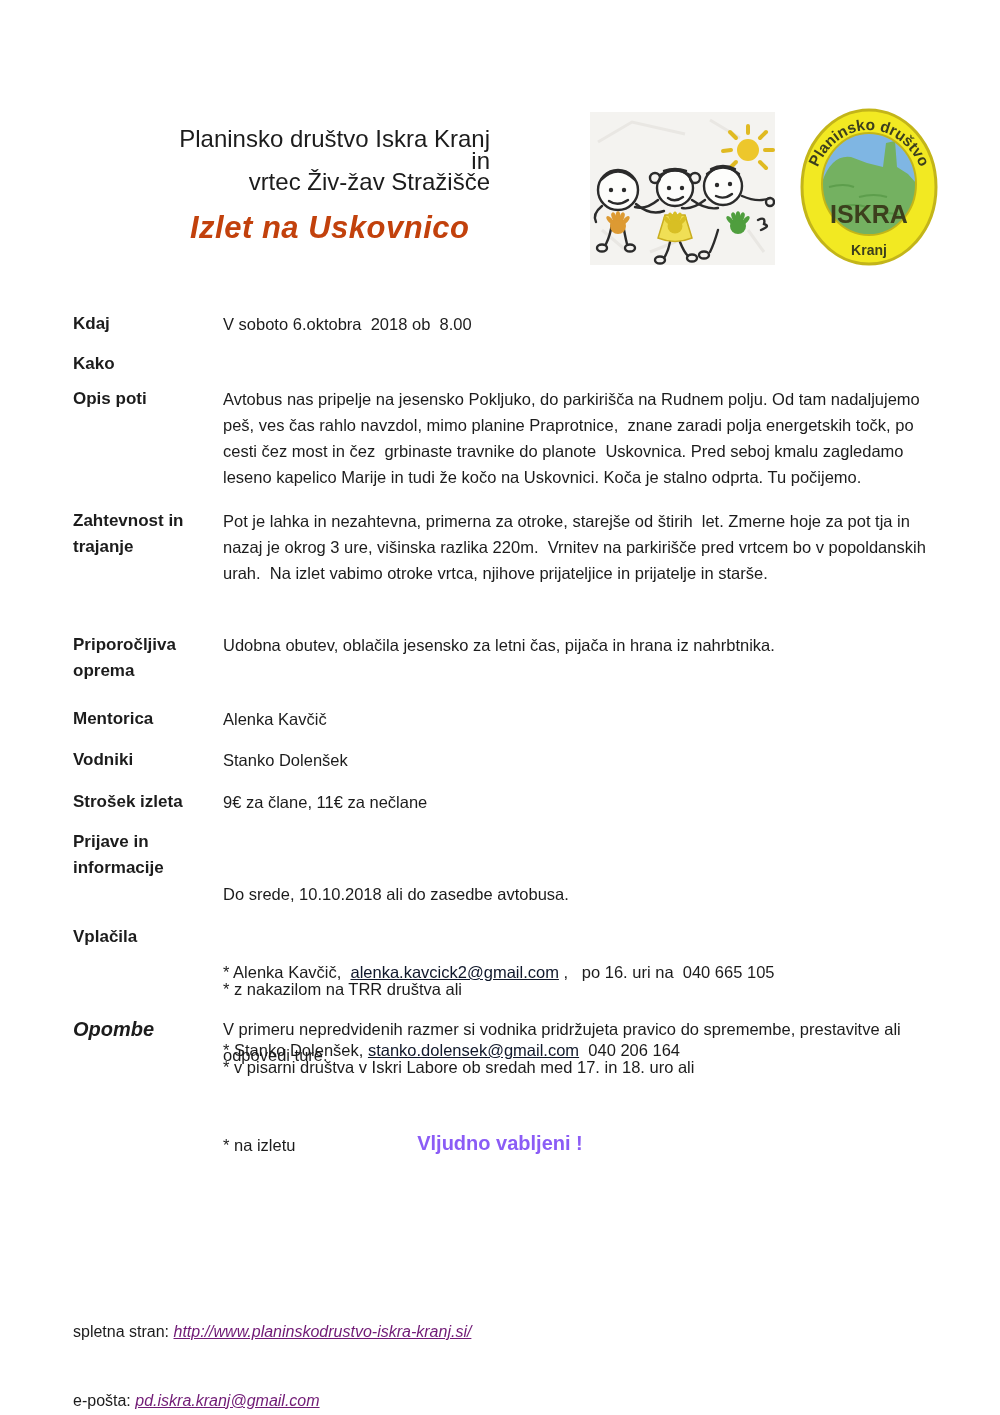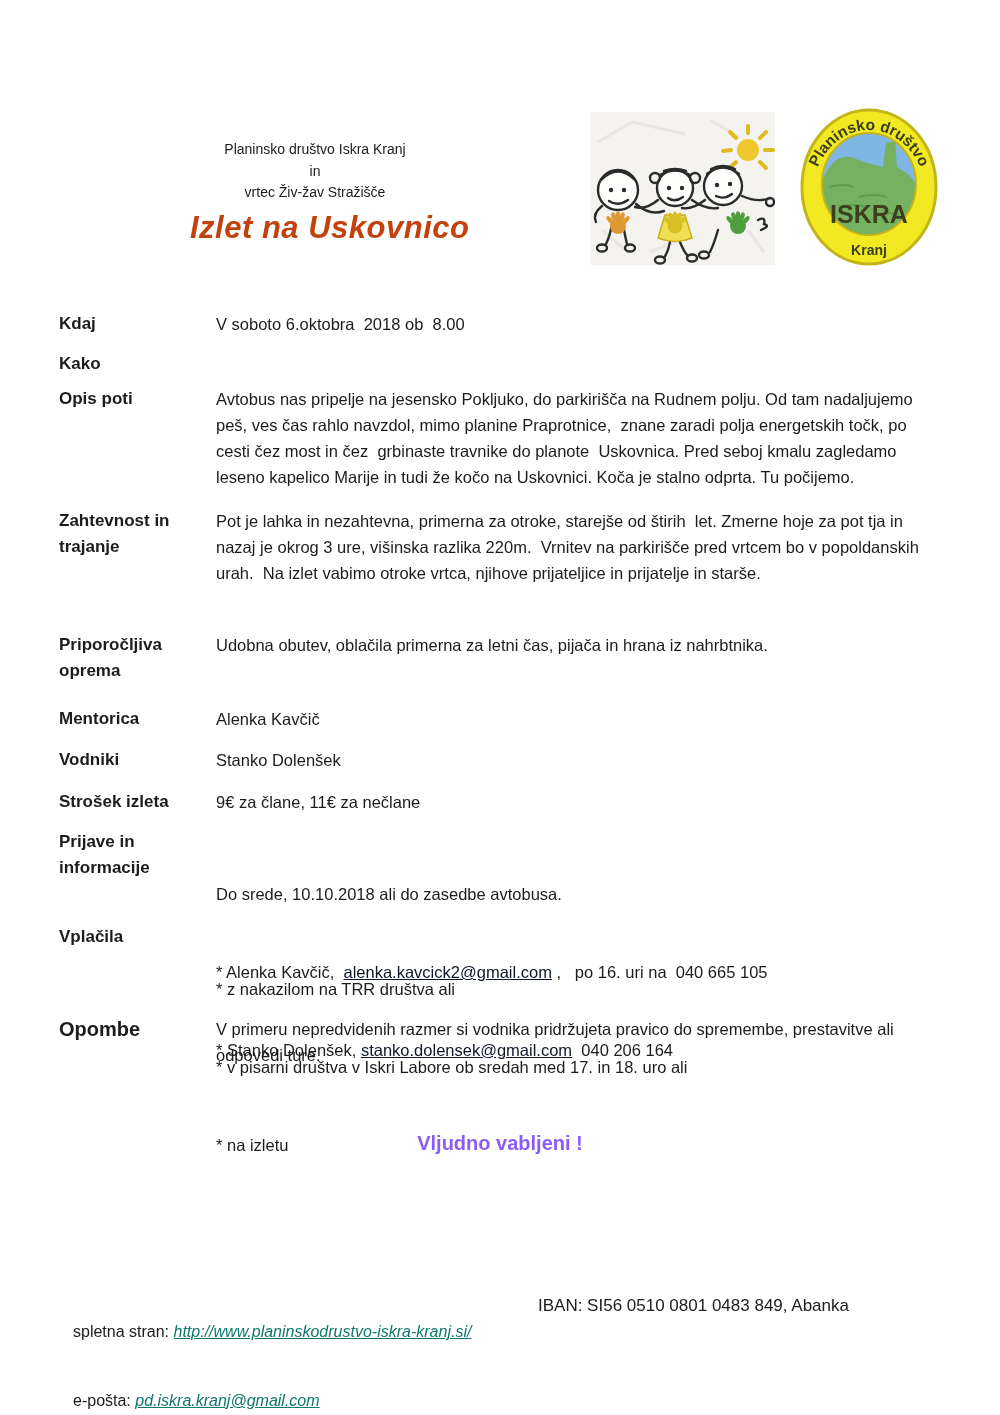--- a/index.html
+++ b/index.html
@@ -1,35 +1,35 @@
 <!DOCTYPE html>
 <html><head>
 <meta charset="utf-8">
 <style>
   html,body{margin:0;padding:0;background:#ffffff;}
   .page{position:relative;width:1000px;height:1415px;background:#ffffff;overflow:hidden;
         font-family:"Liberation Sans",sans-serif;color:#1c1c1c;}
   
-  .org-block{position:absolute;left:140px;top:139px;width:350px;text-align:center;
-             font-size:14px;line-height:21.5px;}
+  .org-block{position:absolute;left:140px;top:128px;width:350px;text-align:right;
+             font-size:24px;line-height:21.5px;}
   .doc-title{position:absolute;left:190px;top:210px;font-size:31px;font-weight:bold;
              font-style:italic;letter-spacing:.5px;color:#c2410c;}
   .kids{position:absolute;left:590px;top:112px;width:185px;height:153px;}
   .logo{position:absolute;left:799px;top:107px;width:140px;height:160px;}
   
-  .row{position:absolute;left:59px;width:862px;display:flex;align-items:flex-start;justify-content:space-between;}
+  .row{position:absolute;left:73px;width:862px;display:flex;align-items:flex-start;}
   .lbl{flex:0 0 150px;font-weight:bold;font-size:17px;line-height:26px;white-space:pre-wrap;}
-  .lbl.big{font-size:20px;line-height:26px;}
+  .lbl.big{font-size:20px;line-height:26px;font-style:italic;}
   .val{flex:1;max-width:705px;font-size:16.5px;line-height:26px;white-space:pre-wrap;}
   .val a, .val .mailto{color:#0f172a;text-decoration:underline;}
   .closing{position:absolute;left:0;top:1132px;width:1000px;text-align:center;
            font-size:20px;font-weight:bold;color:#8b5cf6;}
   
   .footer-left{position:absolute;left:73px;top:1274px;font-size:16px;line-height:23px;white-space:pre-wrap;}
-  .footer-left a{color:#0f766e;font-style:italic;text-decoration:underline;}
+  .footer-left a{color:#701a75;font-style:italic;text-decoration:underline;}
   .iban{position:absolute;left:538px;top:1296px;font-size:17px;color:#202020;}
 </style>
 </head>
 <body>
 
 <div class="page">
 
   <div class="org-block">
     <div>Planinsko društvo Iskra Kranj</div>
     <div>in</div>
@@ -166,21 +166,21 @@
     <div class="val">Avtobus nas pripelje na jesensko Pokljuko, do parkirišča na Rudnem polju. Od tam nadaljujemo peš, ves čas rahlo navzdol, mimo planine Praprotnice,  znane zaradi polja energetskih točk, po cesti čez most in čez  grbinaste travnike do planote  Uskovnica. Pred seboj kmalu zagledamo  leseno kapelico Marije in tudi že kočo na Uskovnici. Koča je stalno odprta. Tu počijemo.</div>
   </div>
 
   <div class="row" style="top:508px">
     <div class="lbl">Zahtevnost in trajanje</div>
     <div class="val">Pot je lahka in nezahtevna, primerna za otroke, starejše od štirih  let. Zmerne hoje za pot tja in nazaj je okrog 3 ure, višinska razlika 220m.  Vrnitev na parkirišče pred vrtcem bo v popoldanskih urah.  Na izlet vabimo otroke vrtca, njihove prijateljice in prijatelje in starše.</div>
   </div>
 
   <div class="row" style="top:632px">
     <div class="lbl">Priporočljiva oprema</div>
-    <div class="val">Udobna obutev, oblačila primerna za letni čas, pijača in hrana iz nahrbtnika.</div>
+    <div class="val">Udobna obutev, oblačila jesensko za letni čas, pijača in hrana iz nahrbtnika.</div>
   </div>
 
   <div class="row" style="top:706px">
     <div class="lbl">Mentorica</div>
     <div class="val">Alenka Kavčič</div>
   </div>
 
   <div class="row" style="top:747px">
     <div class="lbl">Vodniki</div>
     <div class="val">Stanko Dolenšek</div>
@@ -213,15 +213,14 @@
     <div class="lbl big">Opombe</div>
     <div class="val">V primeru nepredvidenih razmer si vodnika pridržujeta pravico do spremembe, prestavitve ali odpovedi ture.</div>
   </div>
 
   <div class="closing">Vljudno vabljeni !</div>
 
   <div class="footer-left">
     <div><span>spletna stran: </span><a href="#">http://www.planinskodrustvo-iskra-kranj.si/</a></div>
     <div><span>e-pošta: </span><a href="#">pd.iskra.kranj@gmail.com</a></div>
   </div>
-  <div class="iban">IBAN: SI56 0510 0801 0483 849, Abanka</div>
 
 </div>
 
 </body></html>

